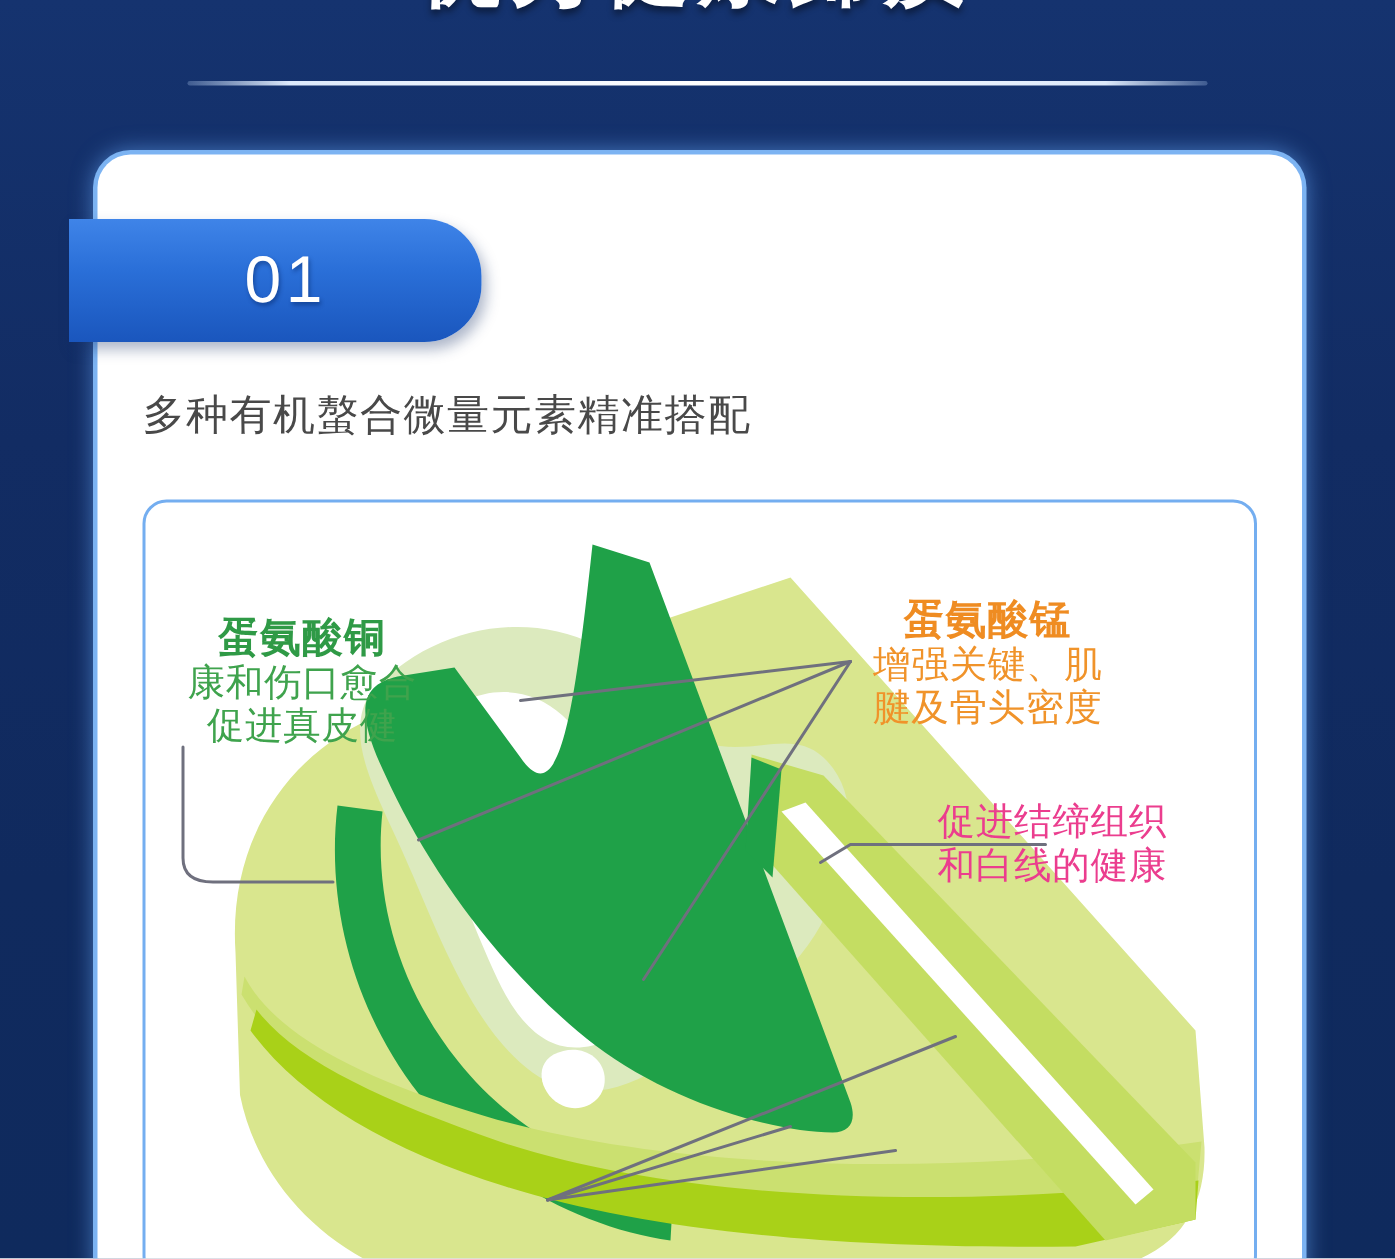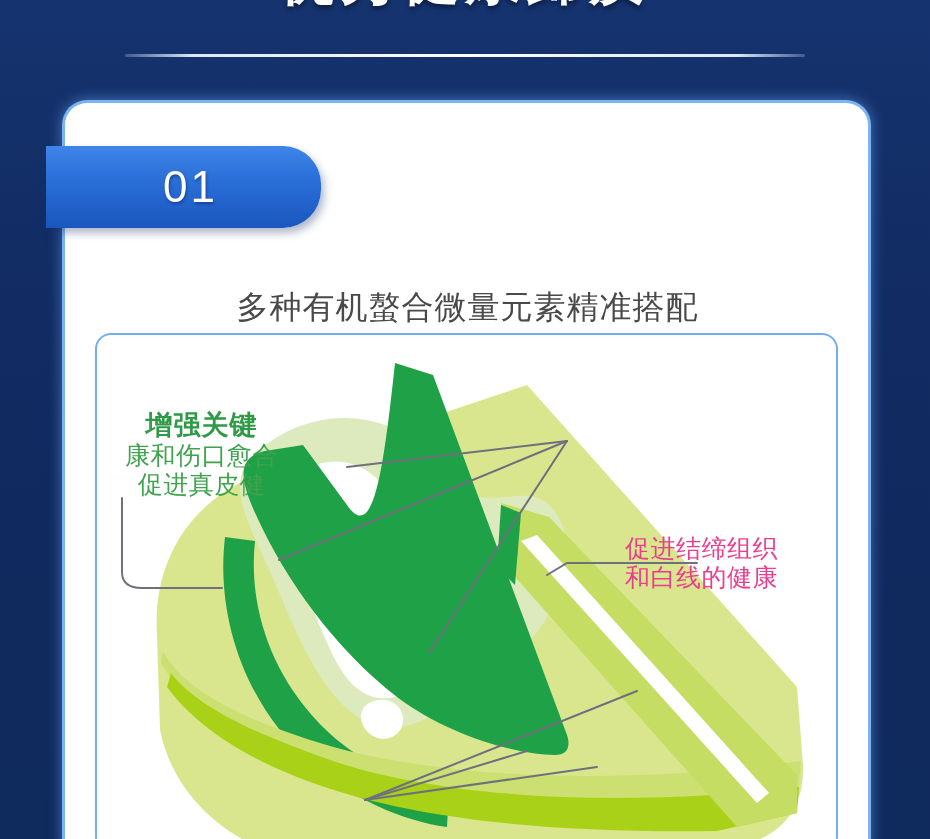--- a/index.html
+++ b/index.html
@@ -80,26 +80,24 @@
     text-shadow: 1px 2px 3px rgba(0,30,90,0.45);
     padding-left: 14px;
   }
 
   
   .section-heading {
     position: absolute;
     left: 95px;
     top: 258px;
     width: 745px;
-    text-align: center;
-    font-size: 32px;
+    font-size: 28px;
     color: #494949;
     letter-spacing: 1px;
     white-space: nowrap;
-    margin-top: 28px;
   }
 
   
   .inner-frame {
     position: absolute;
     left: 95px;
     top: 333px;
     width: 743px;
     height: 520px;
     border: 2px solid #74aef0;
@@ -230,24 +228,29 @@
         <path d="M268 465 L 430 416"></path>
       </g>
     </svg>
   </div>
 
   <svg style="position:absolute;left:100px;top:490px;width:140px;height:115px;" viewBox="0 0 140 115">
     <path d="M22 8 L 22 82 C 22 94, 30 98, 42 98 L 122 98" stroke="#6f707e" stroke-width="2" fill="none" stroke-linecap="round"></path>
   </svg>
 
   <div class="anno anno-zinc">
-    <span class="anno-title">增强关键</span>
+    <span class="anno-title">蛋氨酸铜</span>
     <span class="anno-line">康和伤口愈合</span>
     <span class="anno-line">促进真皮健</span>
   </div>
 
+  <div class="anno anno-mn">
+    <span class="anno-title">蛋氨酸锰</span>
+    <span class="anno-line">增强关键、肌</span>
+    <span class="anno-line">腱及骨头密度</span>
+  </div>
 
   <div class="anno anno-cu">
     <span class="anno-line">促进结缔组织</span>
     <span class="anno-line">和白线的健康</span>
   </div>
 
 </div>
 
 </body></html>

